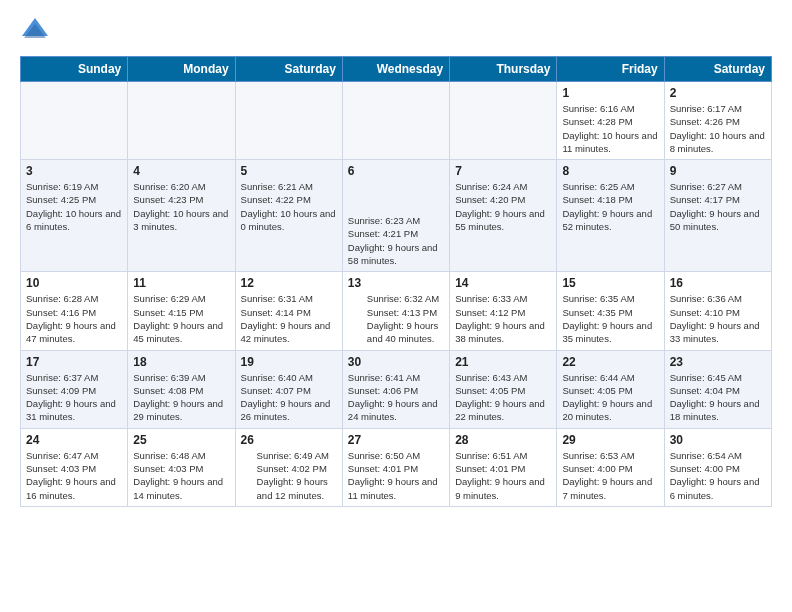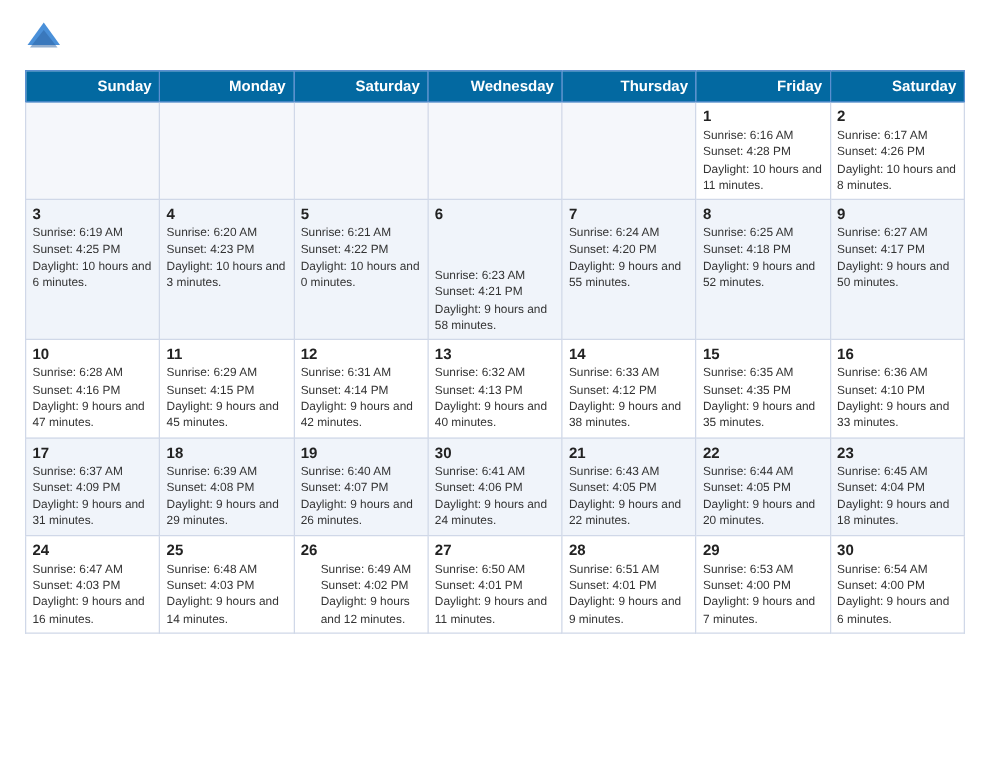--- a/index.html
+++ b/index.html
@@ -210,21 +210,21 @@
 Daylight: 9 hours and 45 minutes.</div>
           </td>
           <td>
             <span class="day-num">12</span>
             <div class="day-info" style="white-space: pre-line;">Sunrise: 6:31 AM
 Sunset: 4:14 PM
 Daylight: 9 hours and 42 minutes.</div>
           </td>
           <td>
             <span class="day-num">13</span>
-            <div class="day-info" style="white-space: pre-line;">Sunrise: 6:32 AM
+            <div class="day-info" style="white-space: pre-line; margin-left: 19px;">Sunrise: 6:32 AM
 Sunset: 4:13 PM
 Daylight: 9 hours and 40 minutes.</div>
           </td>
           <td>
             <span class="day-num">14</span>
             <div class="day-info" style="white-space: pre-line;">Sunrise: 6:33 AM
 Sunset: 4:12 PM
 Daylight: 9 hours and 38 minutes.</div>
           </td>
           <td>

